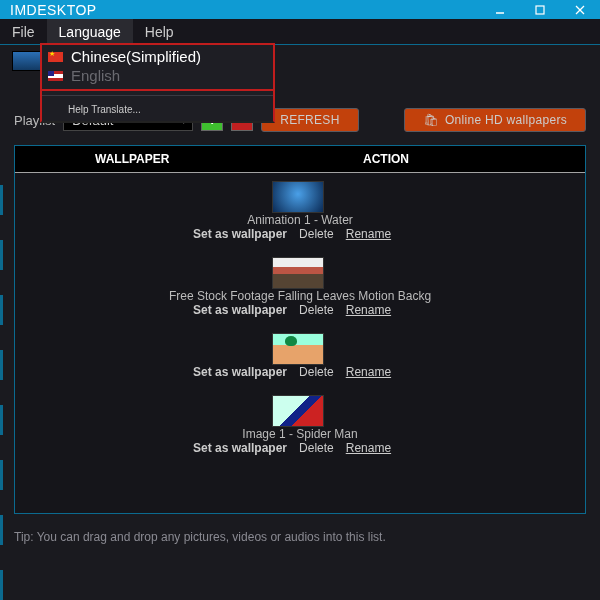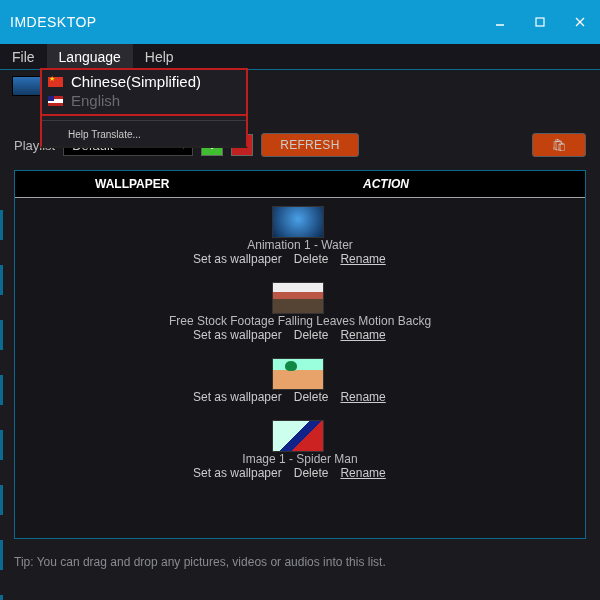--- a/index.html
+++ b/index.html
@@ -1,28 +1,28 @@
 <!DOCTYPE html>
 <html><head>
 <meta charset="utf-8">
 <style>
 * { margin: 0; padding: 0; box-sizing: border-box; font-family: 'Segoe UI', Tahoma, sans-serif; }
 body { background: #fff; width: 600px; height: 600px; overflow: hidden; }
 .window { width: 600px; height: 600px; background: #1a1a1a; display: flex; flex-direction: column; }
-.titlebar { height: 44px; background: #0f9bd3; display: flex; align-items: center; justify-content: space-between; padding: 0 0 0 10px; }
+.titlebar { height: 19px; background: #0f9bd3; display: flex; align-items: center; justify-content: space-between; padding: 0 0 0 10px; }
 .titlebar .title { color: #fff; font-size: 14px; letter-spacing: 0.5px; }
 .win-controls { display: flex; height: 100%; }
 .win-btn { width: 40px; display: flex; align-items: center; justify-content: center; color: #fff; font-size: 14px; cursor: pointer; }
 .win-btn svg { width: 10px; height: 10px; }
 .menubar { height: 26px; background: #17161c; display: flex; align-items: stretch; border-bottom: 1px solid #0b6a8f; }
 .menubar .menu-item { padding: 0 12px; color: #ccc; font-size: 14px; display: flex; align-items: center; cursor: pointer; }
 .menubar .menu-item.active { background: #2a2a30; color: #fff; }
 .content { flex: 1; position: relative; background: #1a1a1f; }
 .desktop-thumb { position: absolute; left: 12px; top: 6px; width: 30px; height: 20px; background: linear-gradient(180deg, #2b6fb5 0%, #123a64 100%); border: 1px solid #000; }
-.dropdown { position: absolute; left: 40px; top: 0; width: 208px; background: #1e1e24; border: 2px solid #c01d1d; border-top: none; border-bottom: 2px solid #222; z-index: 10; }
+.dropdown { position: absolute; left: 40px; top: 0; width: 235px; background: #1e1e24; border: 2px solid #c01d1d; border-top: none; border-bottom: 2px solid #222; z-index: 10; }
 .dropdown .red-box { border: 2px solid #c01d1d; margin: -2px -2px 0 -2px; padding: 2px 6px 4px 6px; }
 .dropdown .lang-row { display: flex; align-items: center; gap: 8px; padding: 1px 0; }
 .dropdown .flag { width: 15px; height: 10px; display: inline-block; }
 .dropdown .flag.cn { background: #d32; position: relative; }
 .dropdown .flag.cn::after { content: "★"; position: absolute; left: 1px; top: -2px; font-size: 7px; color: #ffde00; }
 .dropdown .flag.us { background: linear-gradient(#b22 0 33%, #fff 33% 66%, #b22 66%); position: relative; }
 .dropdown .flag.us::after { content: ""; position: absolute; left: 0; top: 0; width: 6px; height: 5px; background: #228; }
 .dropdown .lang-text { font-size: 15px; }
 .dropdown .lang-text.selected { color: #fff; }
 .dropdown .lang-text.dim { color: #6a6a70; }
@@ -36,35 +36,35 @@
 .sq-btn.add { background: #3fbf2f; color: #0a3; color: #fff; }
 .sq-btn.remove { background: #c02020; color: #fff; }
 .btn { background: #c2410c; border: 1px solid #5a5a62; color: #ccc; padding: 4px 18px; font-size: 12px; border-radius: 3px; cursor: pointer; letter-spacing: 0.3px; }
 .btn.online { margin-left: auto; display: flex; align-items: center; gap: 6px; }
 .btn.online .gift { font-size: 12px; }
 .table { margin: 6px 14px; border: 1px solid #0b6a8f; }
 .thead { display: flex; background: #000000; border-bottom: 1px solid #a3a3a3; }
 .thead .th { color: #fff; font-size: 12px; font-weight: bold; padding: 6px 8px; }
 .th.thumb { width: 72px; }
 .th.wall { flex: 1; }
-.th.act { width: 230px; font-style: italic; }
+.th.act { width: 230px; }
 .tbody { background: #15151a; min-height: 340px; }
 .row { display: flex; align-items: center; padding: 8px 0; flex-direction: column; }
 .row .cell { padding: 0 8px; }
 .cell.thumb { width: 72px; }
 .cell.thumb .img { width: 52px; height: 32px; border: 1px solid #333; }
 .img.water { background: radial-gradient(circle at 50% 40%, #4aa0e8 0%, #0a2a55 100%); }
 .img.leaves { background: linear-gradient(180deg, #eee 0 30%, #b54 30% 55%, #543 55%); }
 .img.earth { background: linear-gradient(180deg, #9fd 0 38%, #e7a36a 38%); position: relative; }
 .img.earth::after { content: ""; position: absolute; left: 12px; top: 2px; width: 12px; height: 10px; background: #184; border-radius: 50% 50% 40% 40%; }
 .img.spider { background: linear-gradient(135deg, #cfe 0 45%, #128 45% 60%, #c22 60%); }
 .cell.wall { flex: 1; color: #bbb; font-size: 12px; white-space: nowrap; overflow: hidden; }
 .cell.act { width: 230px; display: flex; gap: 12px; }
 .cell.act .alink { color: #ccc; font-size: 12px; cursor: pointer; }
-.cell.act .alink.bold { font-weight: normal; }
+.cell.act .alink.bold { font-weight: bold; }
 .cell.act .alink.u { text-decoration: underline; }
 .tip { color: #8a8a92; font-size: 12px; padding: 10px 14px; }
 .leftedge { position: absolute; left: 0; top: 140px; width: 3px; height: 420px; background: repeating-linear-gradient(180deg, #0b6a8f 0 30px, #1a1a1f 30px 55px); }
 </style>
 </head>
 <body>
 
 <div class="window">
   <div class="titlebar">
     <span class="title">IMDESKTOP</span>
@@ -116,20 +116,21 @@
     <div class="toolbar">
       <span class="label">Playlist</span>
       <div class="dropdown-sel">
           <span>Default</span>
         </div>
       <div class="sq-btn add">+</div>
       <div class="sq-btn remove">−</div>
       <button class="btn">REFRESH</button>
       <button class="btn online">
         <span class="gift">🛍</span>
+        <span>Online HD wallpapers</span>
       </button>
     </div>
 
     <div class="table">
       <div class="thead">
         <div class="th thumb"></div>
         <div class="th wall">WALLPAPER</div>
         <div class="th act">ACTION</div>
       </div>
       <div class="tbody" id="tbody">

